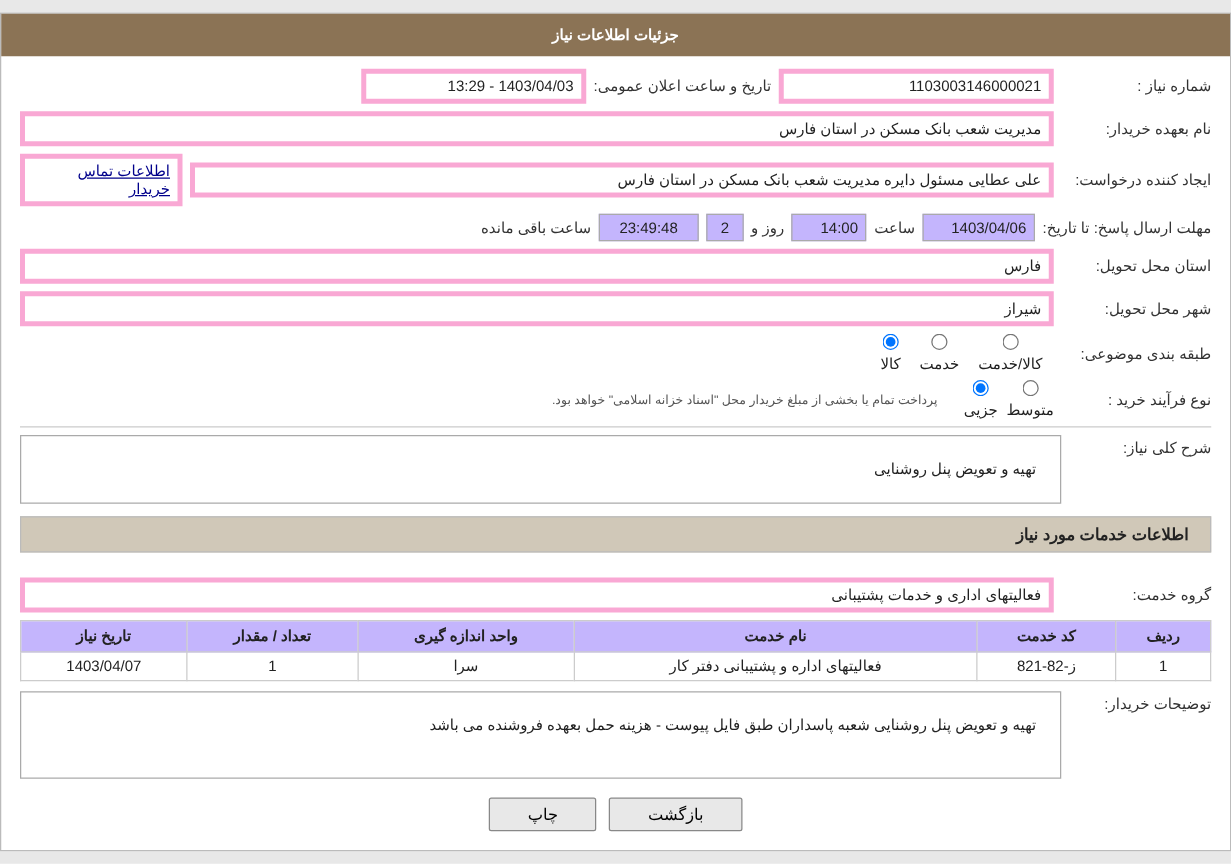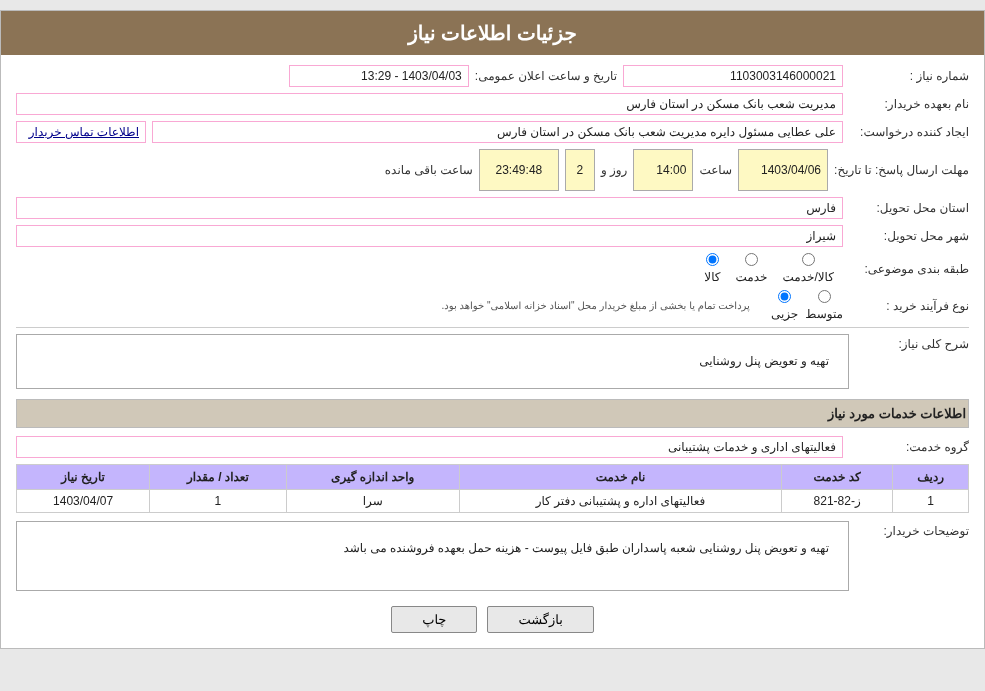--- a/index.html
+++ b/index.html
@@ -14,62 +14,62 @@
       max-width: 985px;
       margin: 10px auto;
       background: #fff;
       border: 1px solid #bbb;
     }
     .page-header {
       background: #8B7355;
       color: #fff;
       text-align: center;
       padding: 10px 0;
-      font-size: 20px;
+      font-size: 12px;
       font-weight: bold;
     }
     .content {
       padding: 10px 15px 15px;
     }
     .info-row {
       display: flex;
       align-items: center;
       margin-bottom: 6px;
       gap: 6px;
     }
     .info-label {
       color: #333;
       white-space: nowrap;
       min-width: 120px;
       text-align: right;
     }
     .info-value-box {
-      border: 1px solid #f9a8d4;
+      border: 4px solid #f9a8d4;
       background: #fff;
       padding: 3px 6px;
       min-height: 22px;
       flex: 1;
       text-align: right;
     }
     .info-value-box.blue-text {
       color: #0000cc;
       text-decoration: underline;
       cursor: pointer;
     }
     .info-value-box.link-style {
       color: #00008B;
     }
     .small-label {
       white-space: nowrap;
       color: #333;
     }
     .small-box {
       border: 1px solid #aaa;
-      background: #fef9c3;
-      padding: 13px 6px;
+      background: #c4b5fd;
+      padding: 3px 6px;
       min-height: 22px;
     }
     .date-row {
       display: flex;
       align-items: center;
       gap: 6px;
       margin-bottom: 6px;
     }
     .radio-row {
       display: flex;
@@ -79,24 +79,24 @@
     }
     .radio-item {
       display: flex;
       align-items: center;
       gap: 4px;
       flex-direction: column;
     }
     .section-header {
       background: #d0c8b8;
       border: 1px solid #bbb;
-      padding: 6px 2px;
+      padding: 6px 17px;
       font-weight: bold;
       font-size: 13px;
-      margin-bottom: 8px;
+      margin-bottom: 20px;
       margin-top: 10px;
       text-align: right;
     }
     .notice-text {
       color: #555;
       font-size: 10px;
       text-align: right;
     }
     .textarea-box {
       border: 1px solid #aaa;

